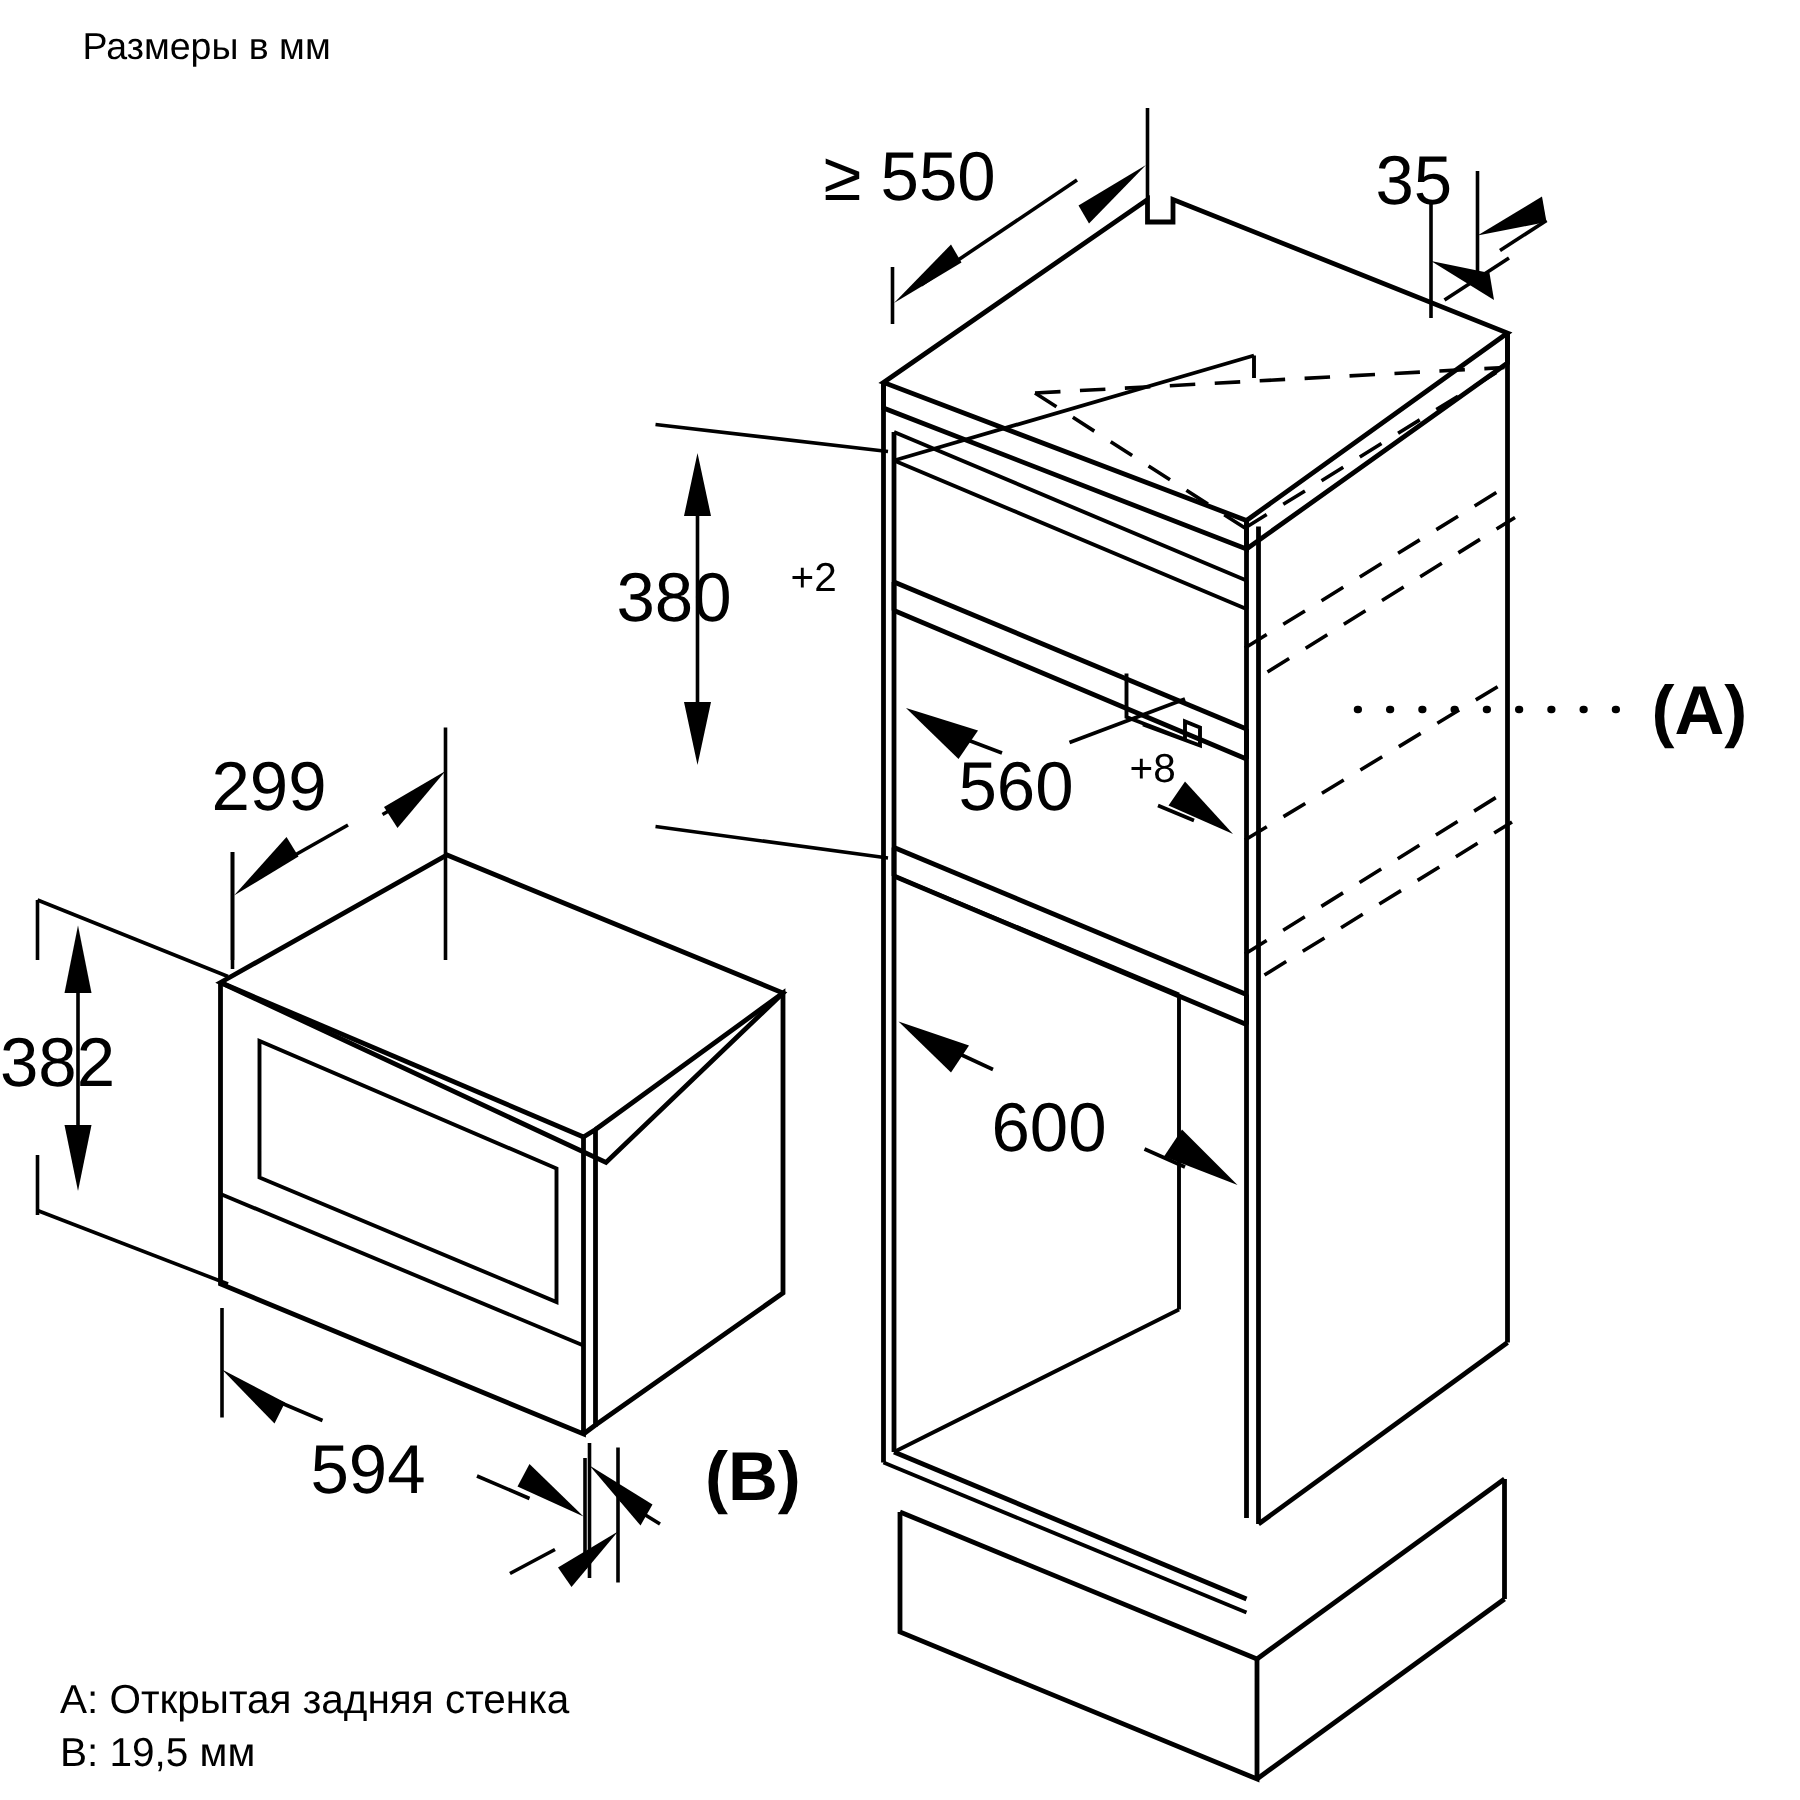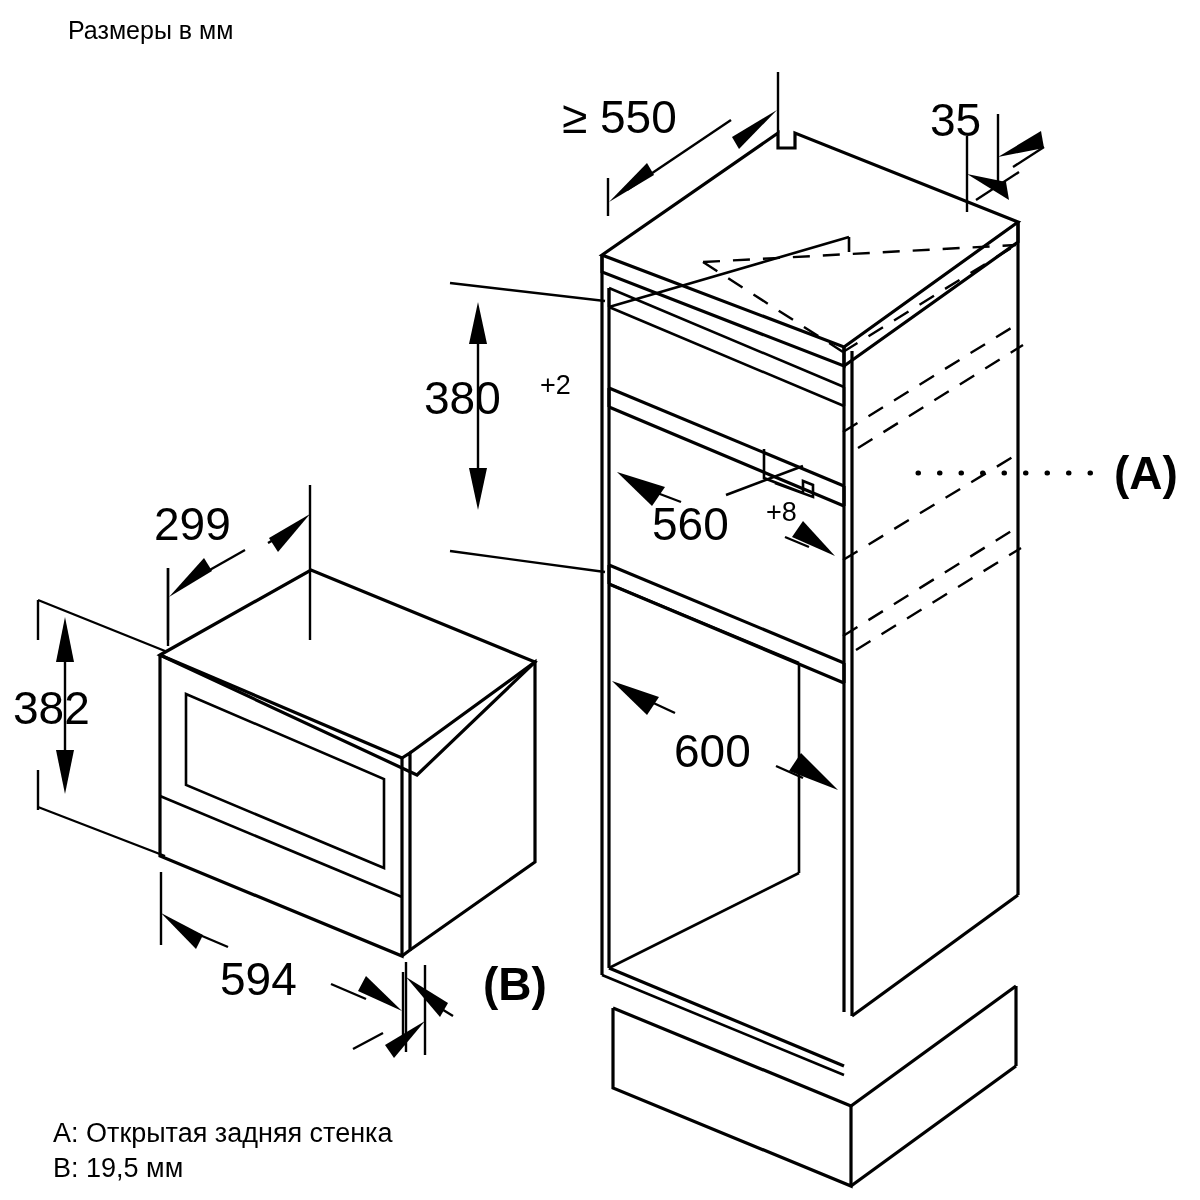--- a/index.html
+++ b/index.html
@@ -14,21 +14,20 @@
     color: #000000;
     overflow: hidden;
     position: relative;
   }
   #drawing-root {
     position: absolute;
     left: 0;
     top: 0;
     width: 1088px;
     height: 1200px;
-    margin-left: 13px;
   }
   svg.diagram {
     display: block;
     width: 1200px;
     height: 1200px;
   }
   .solid {
     fill: none;
     stroke: #000000;
     stroke-width: 3.2;

